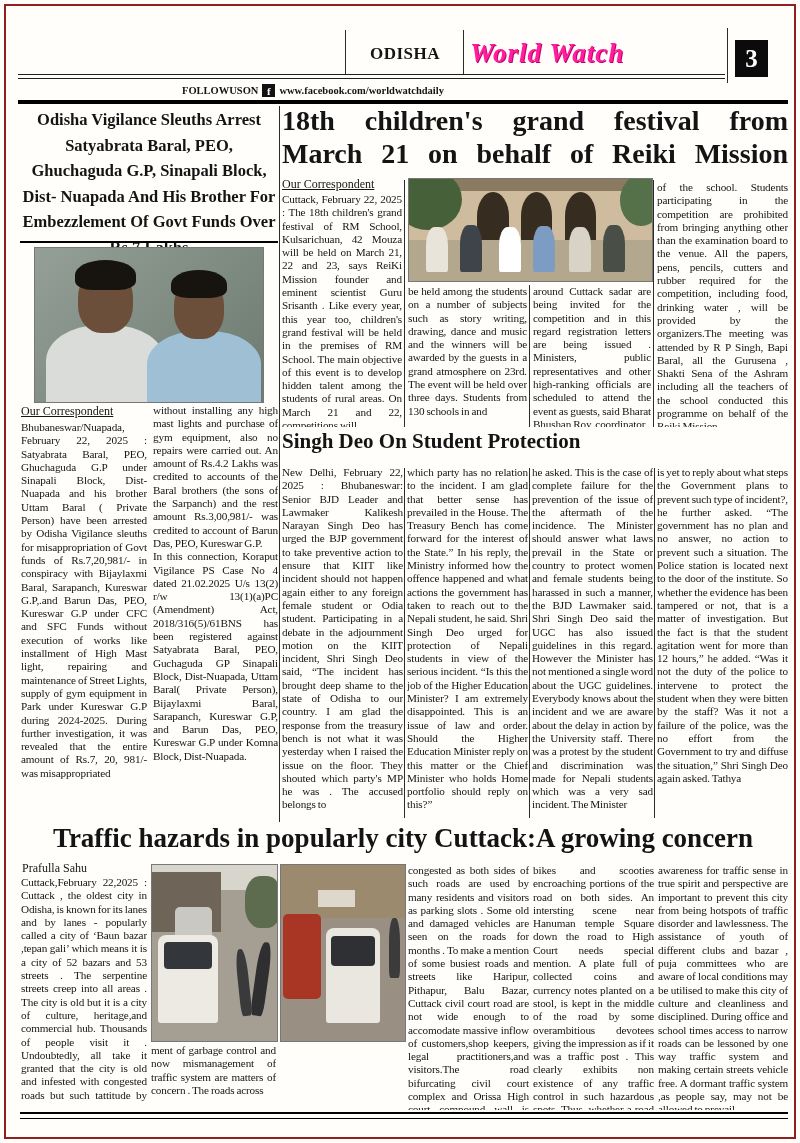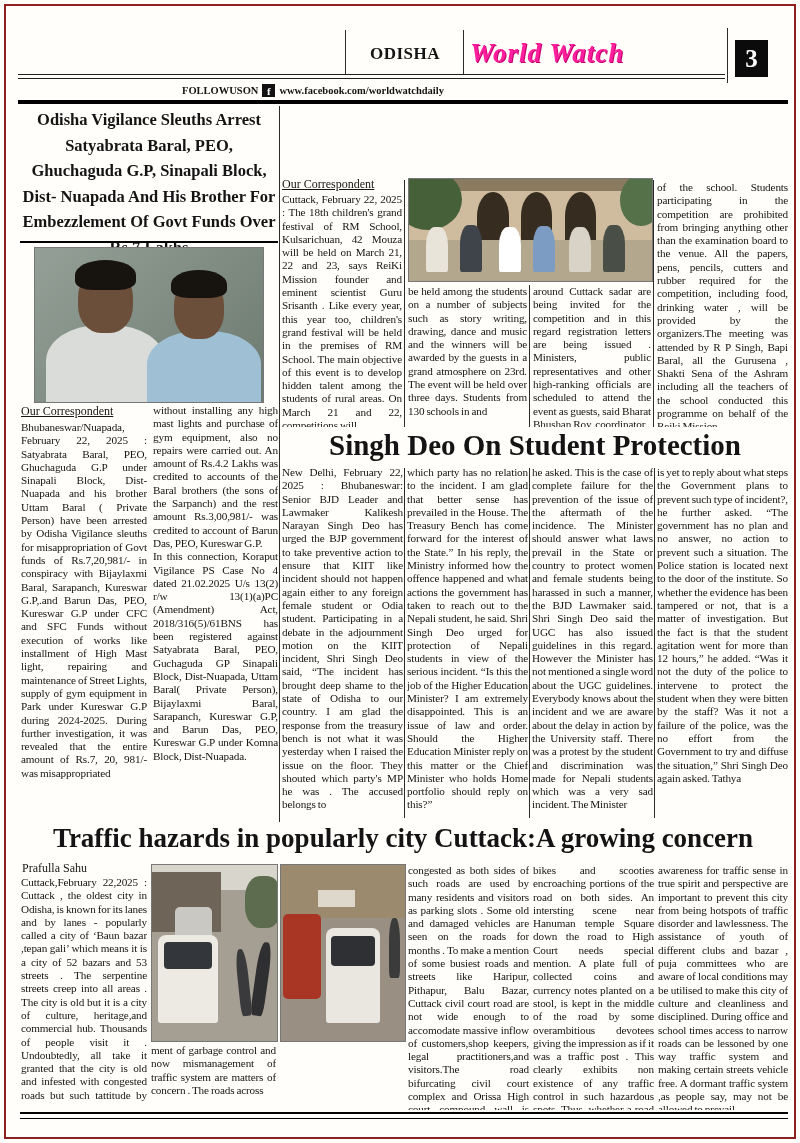--- a/index.html
+++ b/index.html
@@ -68,20 +68,24 @@
     </div>
   </div>
 
   <div class="byline" style="left:21px;top:404px;">Our Correspondent</div>
   <div class="body-text" style="left:21px;top:421px;width:126px;height:398px;">Bhubaneswar/Nuapada, February 22, 2025 : Satyabrata Baral, PEO, Ghuchaguda G.P under Sinapali Block, Dist- Nuapada and his brother Uttam Baral ( Private Person) have been arrested by Odisha Vigilance sleuths for misappropriation of Govt funds of Rs.7,20,981/- in conspiracy with Bijaylaxmi Baral, Sarapanch, Kureswar G.P,.and Barun Das, PEO, Kureswar G.P under CFC and SFC Funds without execution of works like installment of High Mast light, repairing and maintenance of Street Lights, supply of gym equipment in Park under Kureswar G.P during 2024-2025. During further investigation, it was revealed that the entire amount of Rs.7, 20, 981/- was misappropriated</div>
   <div class="body-text" style="left:153px;top:404px;width:125px;height:414px;">
     <p>without installing any high mast lights and purchase of gym equipment, also no repairs were carried out. An amount of Rs.4.2 Lakhs was credited to accounts of the Baral brothers (the sons of the Sarpanch) and the rest amount Rs.3,00,981/- was credited to account of Barun Das, PEO, Kureswar G.P.</p>
     <p>In this connection, Koraput Vigilance PS Case No 4 dated 21.02.2025 U/s 13(2) r/w 13(1)(a)PC (Amendment) Act, 2018/316(5)/61BNS has been registered against Satyabrata Baral, PEO, Guchaguda GP Sinapali Block, Dist-Nuapada, Uttam Baral( Private Person), Bijaylaxmi Baral, Sarapanch, Kureswar G.P, and Barun Das, PEO, Kureswar G.P under Komna Block, Dist-Nuapada.</p>
   </div>
 
+  <div class="hl" style="left:282px;top:104px;width:506px;font-size:28px;line-height:33px;">
+    <div class="jline">18th children's grand  festival   from</div>
+    <div class="jline">March 21 on behalf of Reiki Mission</div>
+  </div>
   <div class="byline" style="left:282px;top:177px;">Our Correspondent</div>
   <div class="body-text" style="left:282px;top:193px;width:120px;height:234px;">Cuttack, February 22, 2025 : The 18th children's grand festival of RM School, Kulsarichuan, 42 Mouza will be held on March 21, 22 and 23, says  ReiKi Mission founder and eminent scientist Guru Srisanth . Like every year, this year too, children's grand festival will be held in the premises of RM School. The main objective of this event is to develop hidden talent among the students of rural areas. On March 21 and 22, competitions will</div>
 
   <div class="photo" style="left:408px;top:178px;width:243px;height:102px;background:#cfbc9e;">
     <div class="ph" style="left:0;top:0;width:100%;height:12%;background:#8a7a5f;"></div>
     <div class="ph" style="left:28%;top:13%;width:13%;height:48%;background:#372c20;border-radius:50% 50% 0 0;"></div>
     <div class="ph" style="left:46%;top:13%;width:13%;height:48%;background:#372c20;border-radius:50% 50% 0 0;"></div>
     <div class="ph" style="left:64%;top:13%;width:13%;height:48%;background:#372c20;border-radius:50% 50% 0 0;"></div>
     <div class="ph" style="left:-6%;top:-10%;width:28%;height:60%;background:#46603a;border-radius:50%;"></div>
     <div class="ph" style="right:-4%;top:-4%;width:17%;height:50%;background:#55714a;border-radius:50%;"></div>
@@ -94,21 +98,21 @@
     <div class="ph" style="left:80%;top:45%;width:9%;height:46%;background:#494f46;border-radius:40% 40% 8% 8%;"></div>
   </div>
 
   <div class="body-text" style="left:408px;top:285px;width:119px;height:142px;">be held among the students on a number of subjects such as story writing, drawing, dance and music and the winners will be awarded by the guests in a grand atmosphere on 23rd. The event will be held over three days. Students from 130 schools in and</div>
   <div class="body-text" style="left:533px;top:285px;width:118px;height:142px;">around Cuttack sadar are being invited for the competition and in this regard registration letters are being issued . Ministers, public representatives and other high-ranking officials are scheduled to attend the event as guests, said Bharat Bhushan Roy, coordinator</div>
   <div class="body-text" style="left:657px;top:181px;width:131px;height:246px;">of the school. Students participating in the competition are prohibited from bringing anything other than the examination board to the venue. All the papers, pens, pencils, cutters and rubber required for the competition, including food, drinking water , will be provided by the organizers.The meeting was attended by R P Singh, Bapi Baral, all the Gurusena , Shakti Sena of the Ashram including all the teachers of the school conducted this programme on behalf of the Reiki Mission.</div>
   <div class="vline" style="left:404px;top:180px;height:247px;"></div>
   <div class="vline" style="left:529px;top:285px;height:142px;"></div>
   <div class="vline" style="left:653px;top:180px;height:247px;"></div>
 
-  <div class="hl" style="left:282px;top:429px;width:506px;font-size:29px;text-align:center;white-space:nowrap;">Singh Deo On Student Protection</div>
+  <div class="hl" style="left:282px;top:429px;width:506px;font-size:21px;text-align:left;white-space:nowrap;">Singh Deo On Student Protection</div>
   <div class="body-text" style="left:282px;top:466px;width:121px;height:356px;">New Delhi, February 22, 2025 : Bhubaneswar: Senior BJD Leader and Lawmaker Kalikesh Narayan Singh Deo has urged the BJP government to take preventive action to ensure that KIIT like incident should not happen again either to any foreign female student or Odia student. Participating in a debate in the adjournment motion on the KIIT incident, Shri Singh Deo said, “The incident has brought deep shame to the state of Odisha to our country. I am glad the response from the treasury bench is not what it was yesterday when I raised the issue on the floor. They shouted which party's MP he was . The accused belongs to</div>
   <div class="body-text" style="left:407px;top:466px;width:121px;height:356px;">which party has no relation to the incident. I am glad that better sense has prevailed in the House. The Treasury Bench has come forward for the interest of the State.” In his reply, the Ministry informed how the offence happened and what actions the government has taken to reach out to the Nepali student, he said. Shri Singh Deo urged for protection of Nepali students in view of the serious incident. “Is this the job of the Higher Education Minister? I am extremely disappointed. This is an issue of law and order. Should the Higher Education Minister reply on this matter or the Chief Minister who holds Home portfolio should reply on this?”</div>
   <div class="body-text" style="left:532px;top:466px;width:121px;height:356px;">he asked.  This is the case of complete failure for the prevention of the issue of the aftermath of the incidence. The Minister should answer what laws prevail in the State or country to protect women and female students being harassed in such a manner, the BJD Lawmaker said. Shri Singh Deo said the UGC has also issued guidelines in this regard. However the Minister has not mentioned a single word about the UGC guidelines. Everybody knows about the incident and we are aware about the delay in action by the University staff. There was a protest by the student and discrimination was made for Nepali students which was a very sad incident. The Minister</div>
   <div class="body-text" style="left:657px;top:466px;width:131px;height:356px;">is yet to reply about what steps the Government plans to prevent such type of incident?, he further asked. “The government has no plan and no answer, no action to prevent such a situation. The Police station is located next to the door of the institute. So whether the evidence has been tampered or not, that is a matter of investigation. But the fact is that the student agitation went for more than 12 hours,” he added. “Was it not the duty of the police to intervene to protect the student when they were bitten by the staff? Was it not a failure of the police, was the no effort from the Government to try and diffuse the situation,” Shri Singh Deo again asked. Tathya</div>
   <div class="vline" style="left:404px;top:468px;height:350px;"></div>
   <div class="vline" style="left:529px;top:468px;height:350px;"></div>
   <div class="vline" style="left:654px;top:468px;height:350px;"></div>
 
   <div class="hl" style="left:18px;top:823px;width:770px;font-size:27px;text-align:center;white-space:nowrap;">Traffic hazards in popularly city Cuttack:A growing concern</div>
   <div class="byline-plain" style="left:22px;top:861px;text-align:right;">Prafulla Sahu</div>

